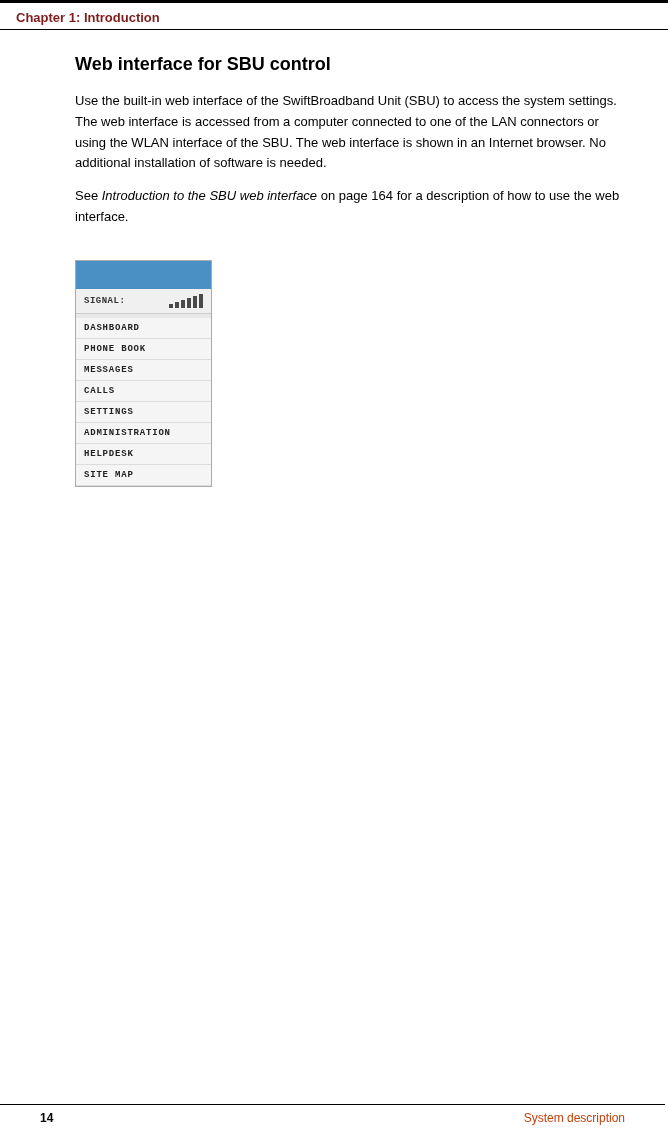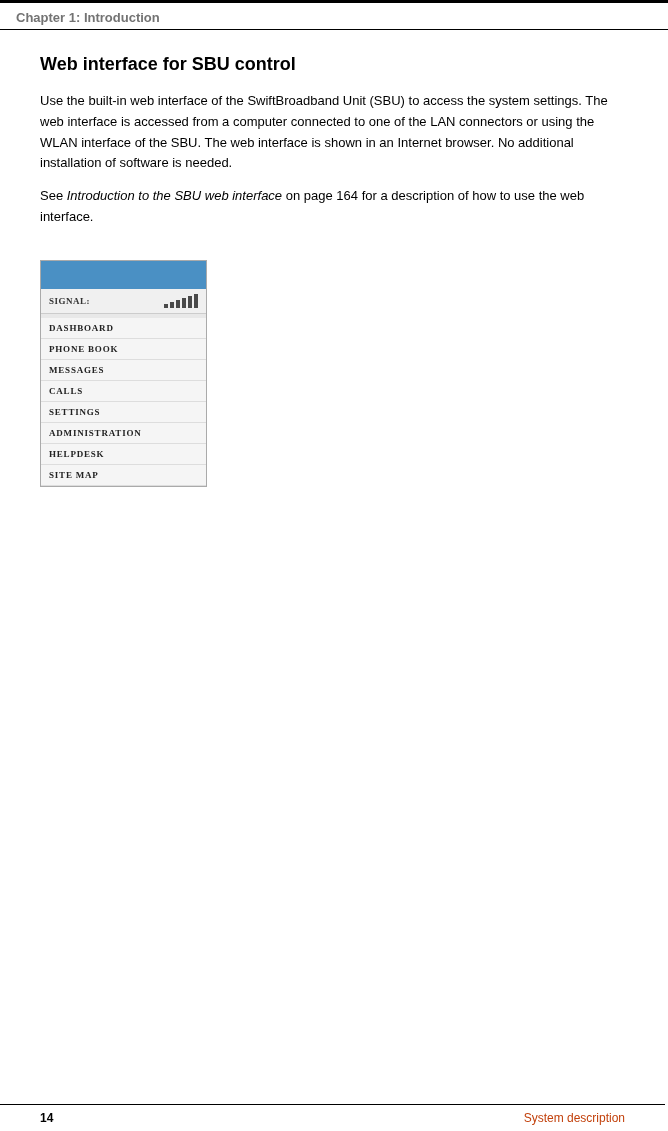--- a/index.html
+++ b/index.html
@@ -26,26 +26,27 @@
 
     
     .page-header {
       padding: 6px 16px 4px 16px;
       border-bottom: 1px solid #000000;
     }
 
     .chapter-title {
       font-size: 13px;
       font-weight: bold;
-      color: #737373;
+      color: #7f1d1d;
     }
 
     
     .content-area {
       padding: 24px 40px 40px 40px;
+      margin-left: 35px;
     }
 
     
     .section-heading {
       font-size: 18px;
       font-weight: bold;
       color: #000000;
       margin-bottom: 16px;
     }
 
@@ -68,25 +69,25 @@
       margin-bottom: 12px;
     }
 
     .body-text em {
       font-style: italic;
       text-align: right;
     }
 
     
     .sbu-screenshot {
-      width: 167px;
+      width: 137px;
       flex-shrink: 0;
       border: 1px solid #aaaaaa;
       background: #e8e8e8;
-      font-family: Liberation Serif, serif;
+      font-family: Liberation Mono, monospace;
       font-size: 10px;
     }
 
     .sbu-top-bar {
       background: #4a90c4;
       height: 28px;
       width: 100%;
     }
 
     .sbu-signal-row {

